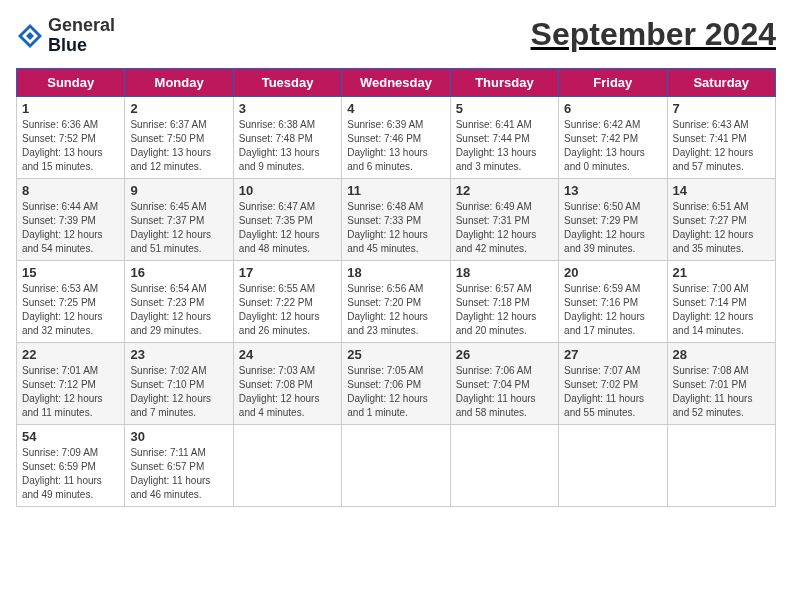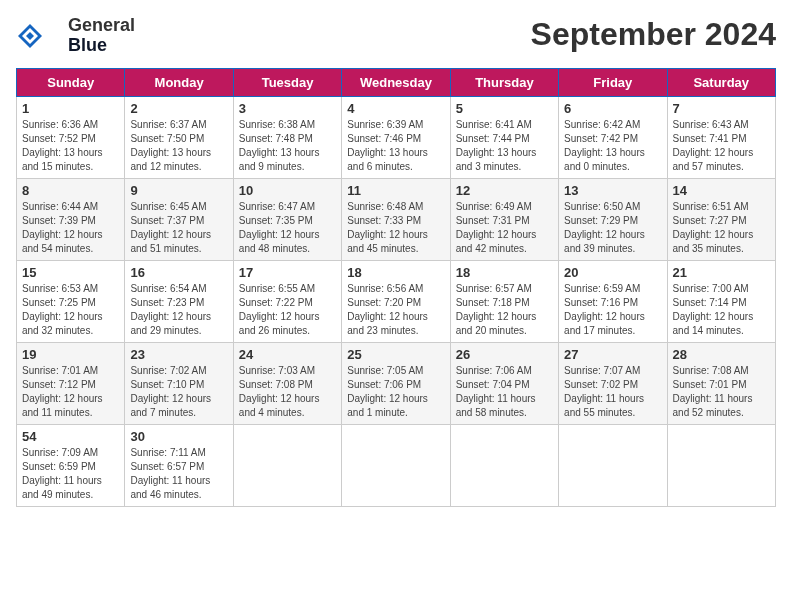--- a/index.html
+++ b/index.html
@@ -21,30 +21,30 @@
       align-items: center;
       gap: 4px;
     }
     .logo-text {
       font-size: 18px;
       font-weight: bold;
       line-height: 1.1;
     }
     .logo-text span {
       display: block;
-      margin-left: 20px;
     }
     .logo-text .general { color: #333; }
     .logo-text .blue { color: #0f172a; }
     .logo-icon {
       width: 28px;
       height: 28px;
     }
     .title-block {
       text-align: right;
+      text-decoration: underline;
     }
     .month-title {
       font-size: 32px;
       font-weight: bold;
       color: #333;
     }
     .location {
       font-size: 14px;
       color: #555;
     }
@@ -248,21 +248,21 @@
       </td>
         <td>
         <span class="day-num">21</span>
         <div class="day-info">
           Sunrise: 7:00 AM<br>Sunset: 7:14 PM<br>Daylight: 12 hours and 14 minutes.
         </div>
       </td>
       </tr>
       <tr>
         <td>
-        <span class="day-num">19</span>
+        <span class="day-num">22</span>
         <div class="day-info">
           Sunrise: 7:01 AM<br>Sunset: 7:12 PM<br>Daylight: 12 hours and 11 minutes.
         </div>
       </td>
         <td>
         <span class="day-num">23</span>
         <div class="day-info">
           Sunrise: 7:02 AM<br>Sunset: 7:10 PM<br>Daylight: 12 hours and 7 minutes.
         </div>
       </td>

